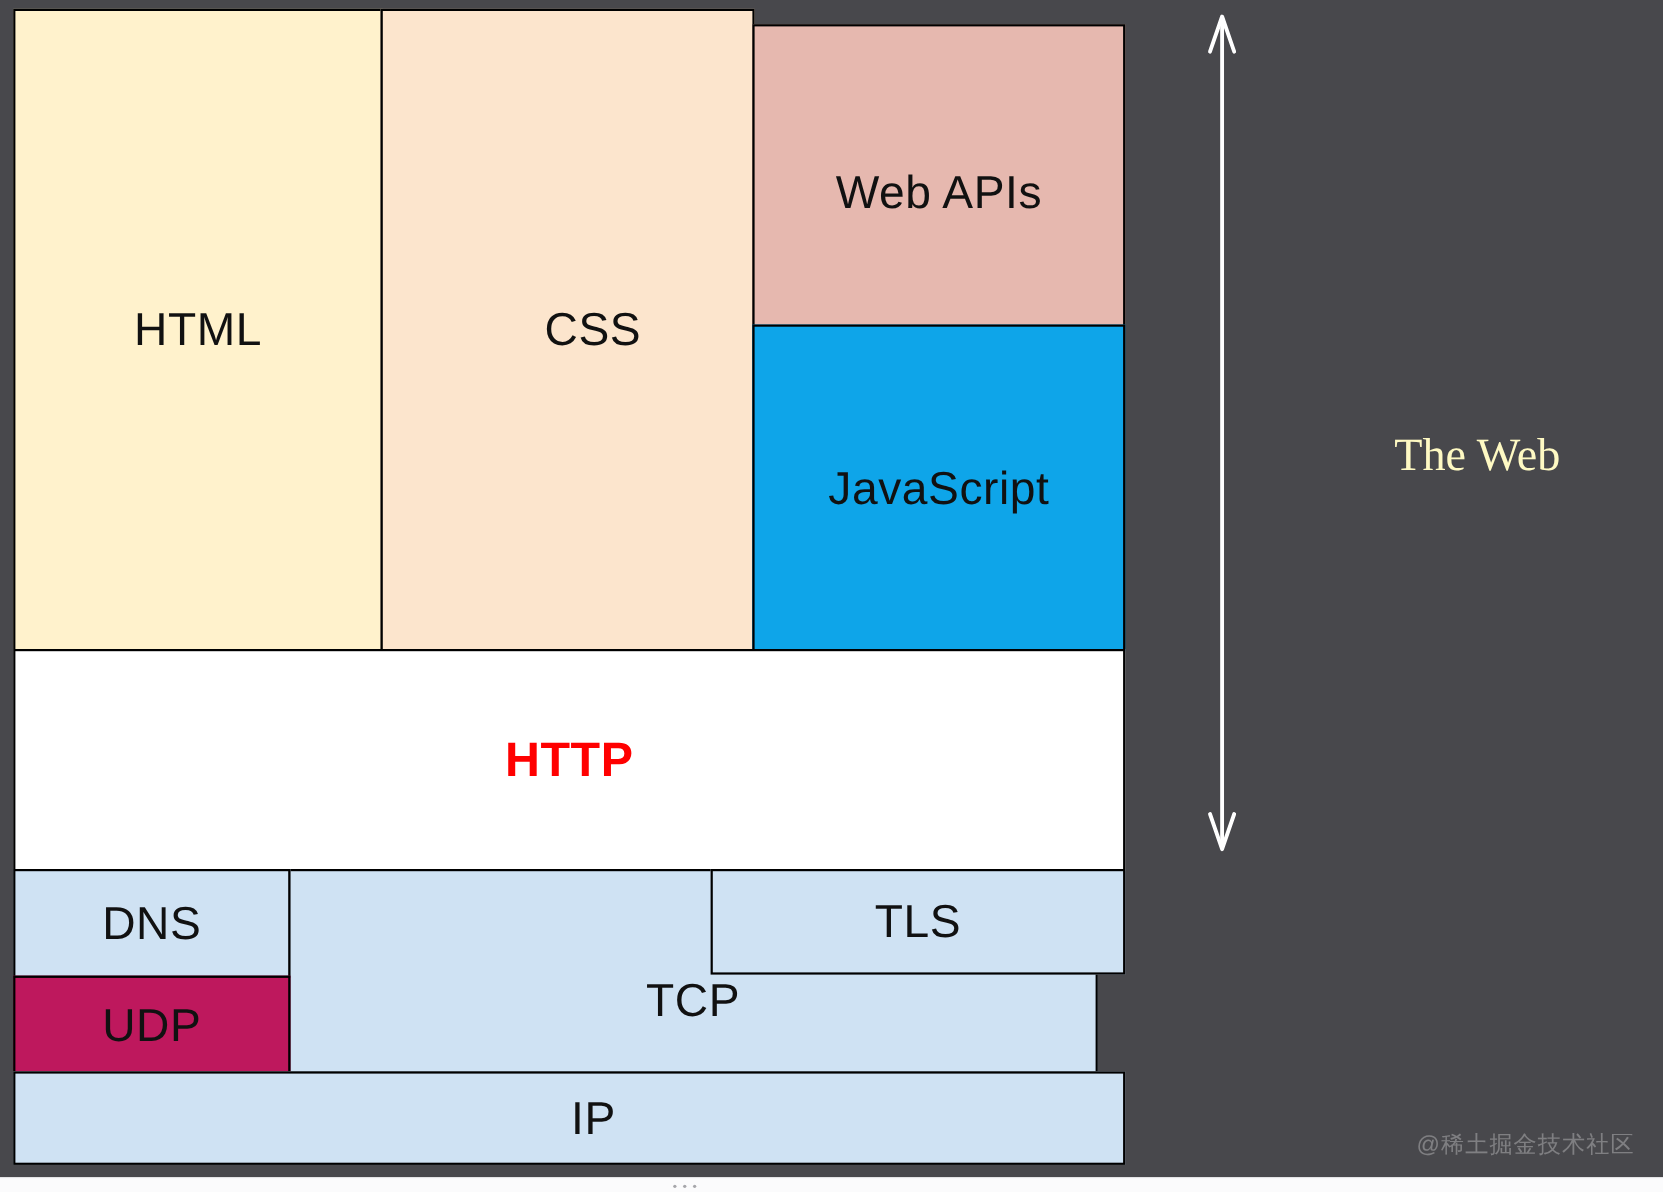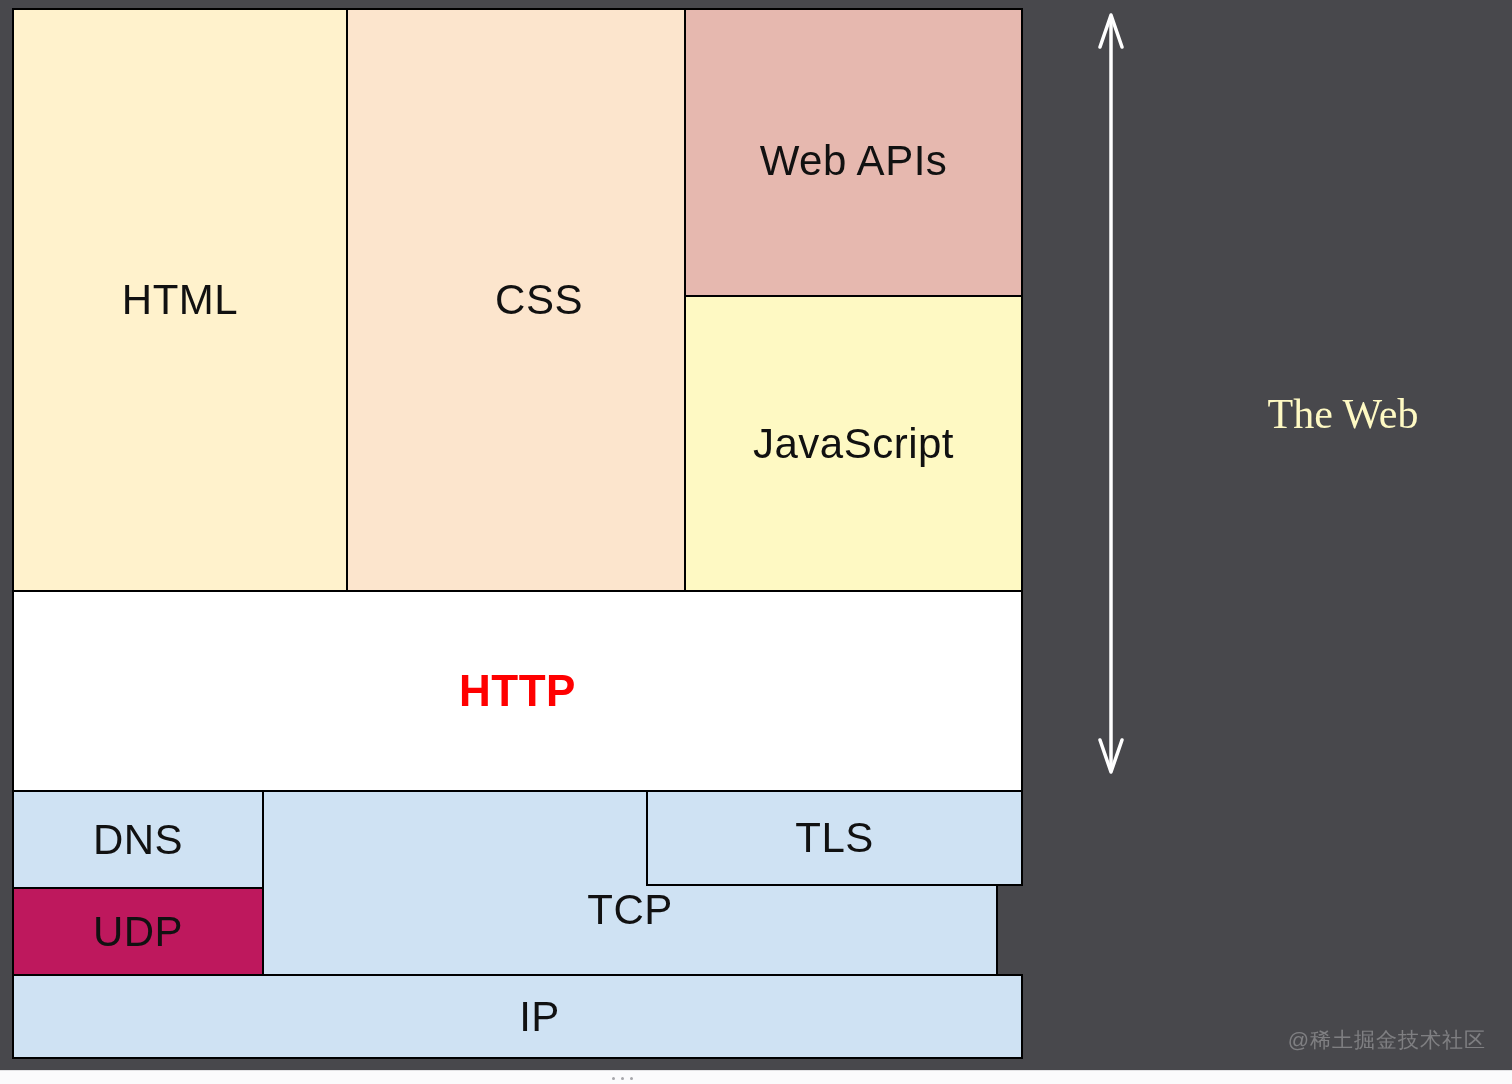--- a/index.html
+++ b/index.html
@@ -29,21 +29,21 @@
     letter-spacing: 0.5px;
     white-space: nowrap;
   }
   .http-label {
     font-weight: bold;
     font-size: 44px;
   }
   
   .b-html    { left: 12px;  top: 8px;    width: 336px;  height: 584px; }
   .b-css     { left: 346px; top: 8px;    width: 340px;  height: 584px; padding-left: 46px; }
-  .b-webapis { left: 684px; top: 8px;    width: 339px;  height: 305px; }
+  .b-webapis { left: 684px; top: 22px;    width: 339px;  height: 305px; }
   .b-js      { left: 684px; top: 295px;  width: 339px;  height: 297px; }
   .b-http    { left: 12px;  top: 590px;  width: 1011px; height: 202px; }
   .b-dns     { left: 12px;  top: 790px;  width: 252px;  height: 99px; align-items: center;  }
   .b-udp     { left: 12px;  top: 887px;  width: 252px;  height: 89px;  }
   .b-tcp     { left: 262px; top: 790px;  width: 736px;  height: 186px; justify-content: flex-start; align-items: flex-start; }
   .b-tls     { left: 646px; top: 790px;  width: 377px;  height: 96px;  }
   .b-ip      { left: 12px;  top: 974px;  width: 1011px; height: 85px;  }
   .tcp-label {
     position: absolute;
     left: 50%;
@@ -110,21 +110,21 @@
   </div>
 
   <div class="box b-css" style="background: rgb(252, 229, 205);">
     <span class="box-label">CSS</span>
   </div>
 
   <div class="box b-webapis" style="background: rgb(230, 184, 175);">
     <span class="box-label">Web APIs</span>
   </div>
 
-  <div class="box b-js" style="background: #fef9c3; align-items: center;">
+  <div class="box b-js" style="background: #0ea5e9; align-items: center;">
     <span class="box-label">JavaScript</span>
   </div>
 
   <div class="box b-http" style="background: rgb(255, 255, 255);">
     <span class="box-label http-label" style="color: rgb(255, 0, 0);">HTTP</span>
   </div>
 
   <div class="box b-tcp" style="background: rgb(207, 226, 243);">
     <span class="box-label tcp-label">TCP</span>
   </div>

